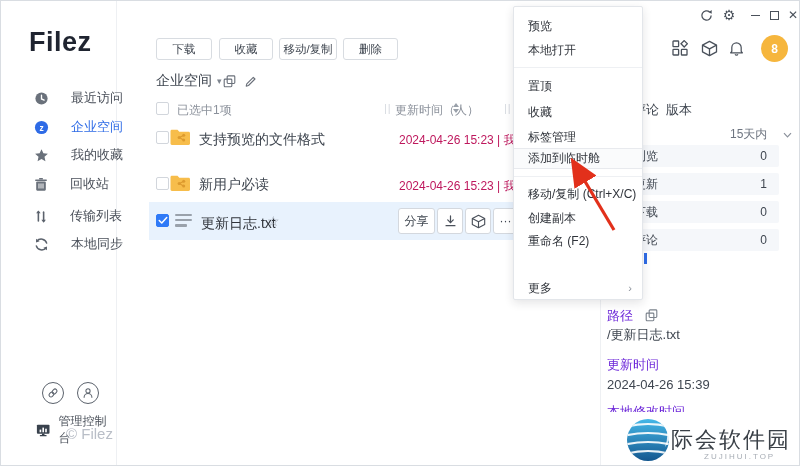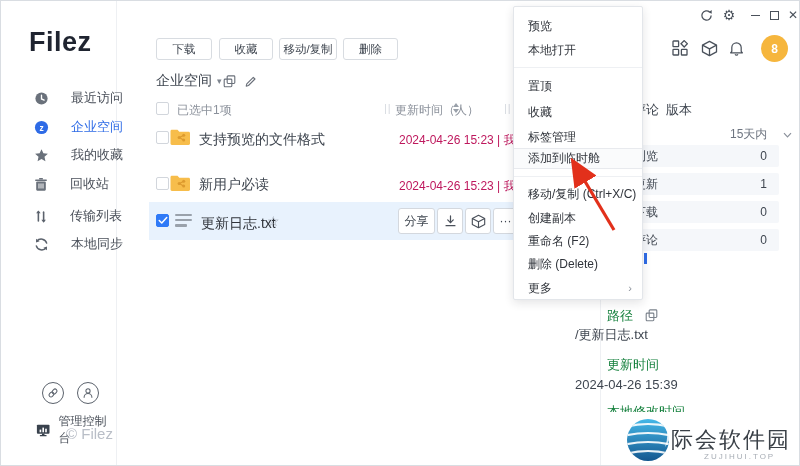--- a/index.html
+++ b/index.html
@@ -51,22 +51,22 @@
   .txt-icon i:last-child { width:70%; margin-bottom:0; }
   .star-o { position:absolute; left:266px; top:212px; font-size:14px; color:#9aa1ab; cursor:pointer; }
   .row-btn { position:absolute; top:207px; height:26px; background:#fff; border:1px solid #d4d8de; border-radius:3px; display:flex; align-items:center; justify-content:center; font-size:12px; color:#3f4650; cursor:pointer; }
 
   
   .panel-border { position:absolute; left:599px; top:70px; width:1px; height:394px; background:#eef0f3; }
   .ptab { position:absolute; top:100px; font-size:13px; color:#3f4650; cursor:pointer; white-space:nowrap; }
   .pfilter { position:absolute; left:729px; top:125px; font-size:12px; color:#6e7580; display:flex; gap:16px; align-items:center; cursor:pointer; }
   .stat-row { position:absolute; left:616px; width:162px; height:22px; background:#f5f7fa; border-radius:2px; font-size:12px; color:#3f4650; display:flex; align-items:center; justify-content:space-between; padding:0 12px 0 17px; }
   .sliver { position:absolute; left:643px; top:252px; width:3px; height:11px; background:#2e6be6; }
-  .plabel { position:absolute; left:606px; font-size:13px; color:#15803d; white-space:nowrap; }
-  .pvalue { position:absolute; left:574px; font-size:13px; color:#3f4650; white-space:nowrap; }
+  .plabel { position:absolute; left:606px; font-size:13px; color:#6d28d9; white-space:nowrap; }
+  .pvalue { position:absolute; left:606px; font-size:13px; color:#3f4650; white-space:nowrap; }
 
   
   .menu { position:absolute; left:512px; top:5px; width:130px; height:294px; background:#fff; border:1px solid #e3e6ea; border-radius:2px; box-shadow:0 3px 10px rgba(31,35,41,.12); z-index:40; }
   .mi { position:absolute; left:0; right:0; height:24px; line-height:24px; padding-left:14px; font-size:12px; color:#30343b; cursor:pointer; white-space:nowrap; }
   .mi.hl { background:#fafbfc; border-top:1px solid #e8eaee; border-bottom:1px solid #e8eaee; height:21px; line-height:19px; }
   .mdiv { position:absolute; left:0; right:0; height:1px; background:#eef0f3; }
   .mi .sub { position:absolute; right:10px; top:0; font-size:11px; color:#8b919b; }
 
   
   .arrow-layer { position:absolute; left:0; top:0; width:800px; height:466px; z-index:50; pointer-events:none; }
@@ -365,21 +365,20 @@
     <div class="mi" style="top:7px">预览</div>
     <div class="mdiv" style="top:60px"></div>
     <div class="mi" style="top:67px">置顶</div>
     <div class="mi" style="top:93px">收藏</div>
     <div class="mi" style="top:118px">标签管理</div>
     <div class="mi hl" style="top:141px">添加到临时舱</div>
     <div class="mdiv" style="top:169px"></div>
     <div class="mi" style="top:175px">移动/复制 (Ctrl+X/C)</div>
     <div class="mi" style="top:199px">创建副本</div>
     <div class="mi" style="top:222px">重命名 (F2)</div>
-    <div class="mi" style="top:245px">删除 (Delete)</div>
     <div class="mi" style="top:269px">
       <span>更多</span>
       <span class="sub">›</span>
     </div>
   </div>
 
   <svg class="arrow-layer">
     <defs>
       <marker id="ah" markerWidth="9" markerHeight="8" refX="7" refY="4" orient="auto">
         <polygon points="0,0 9,4 0,8" fill="#e2301b"></polygon>

